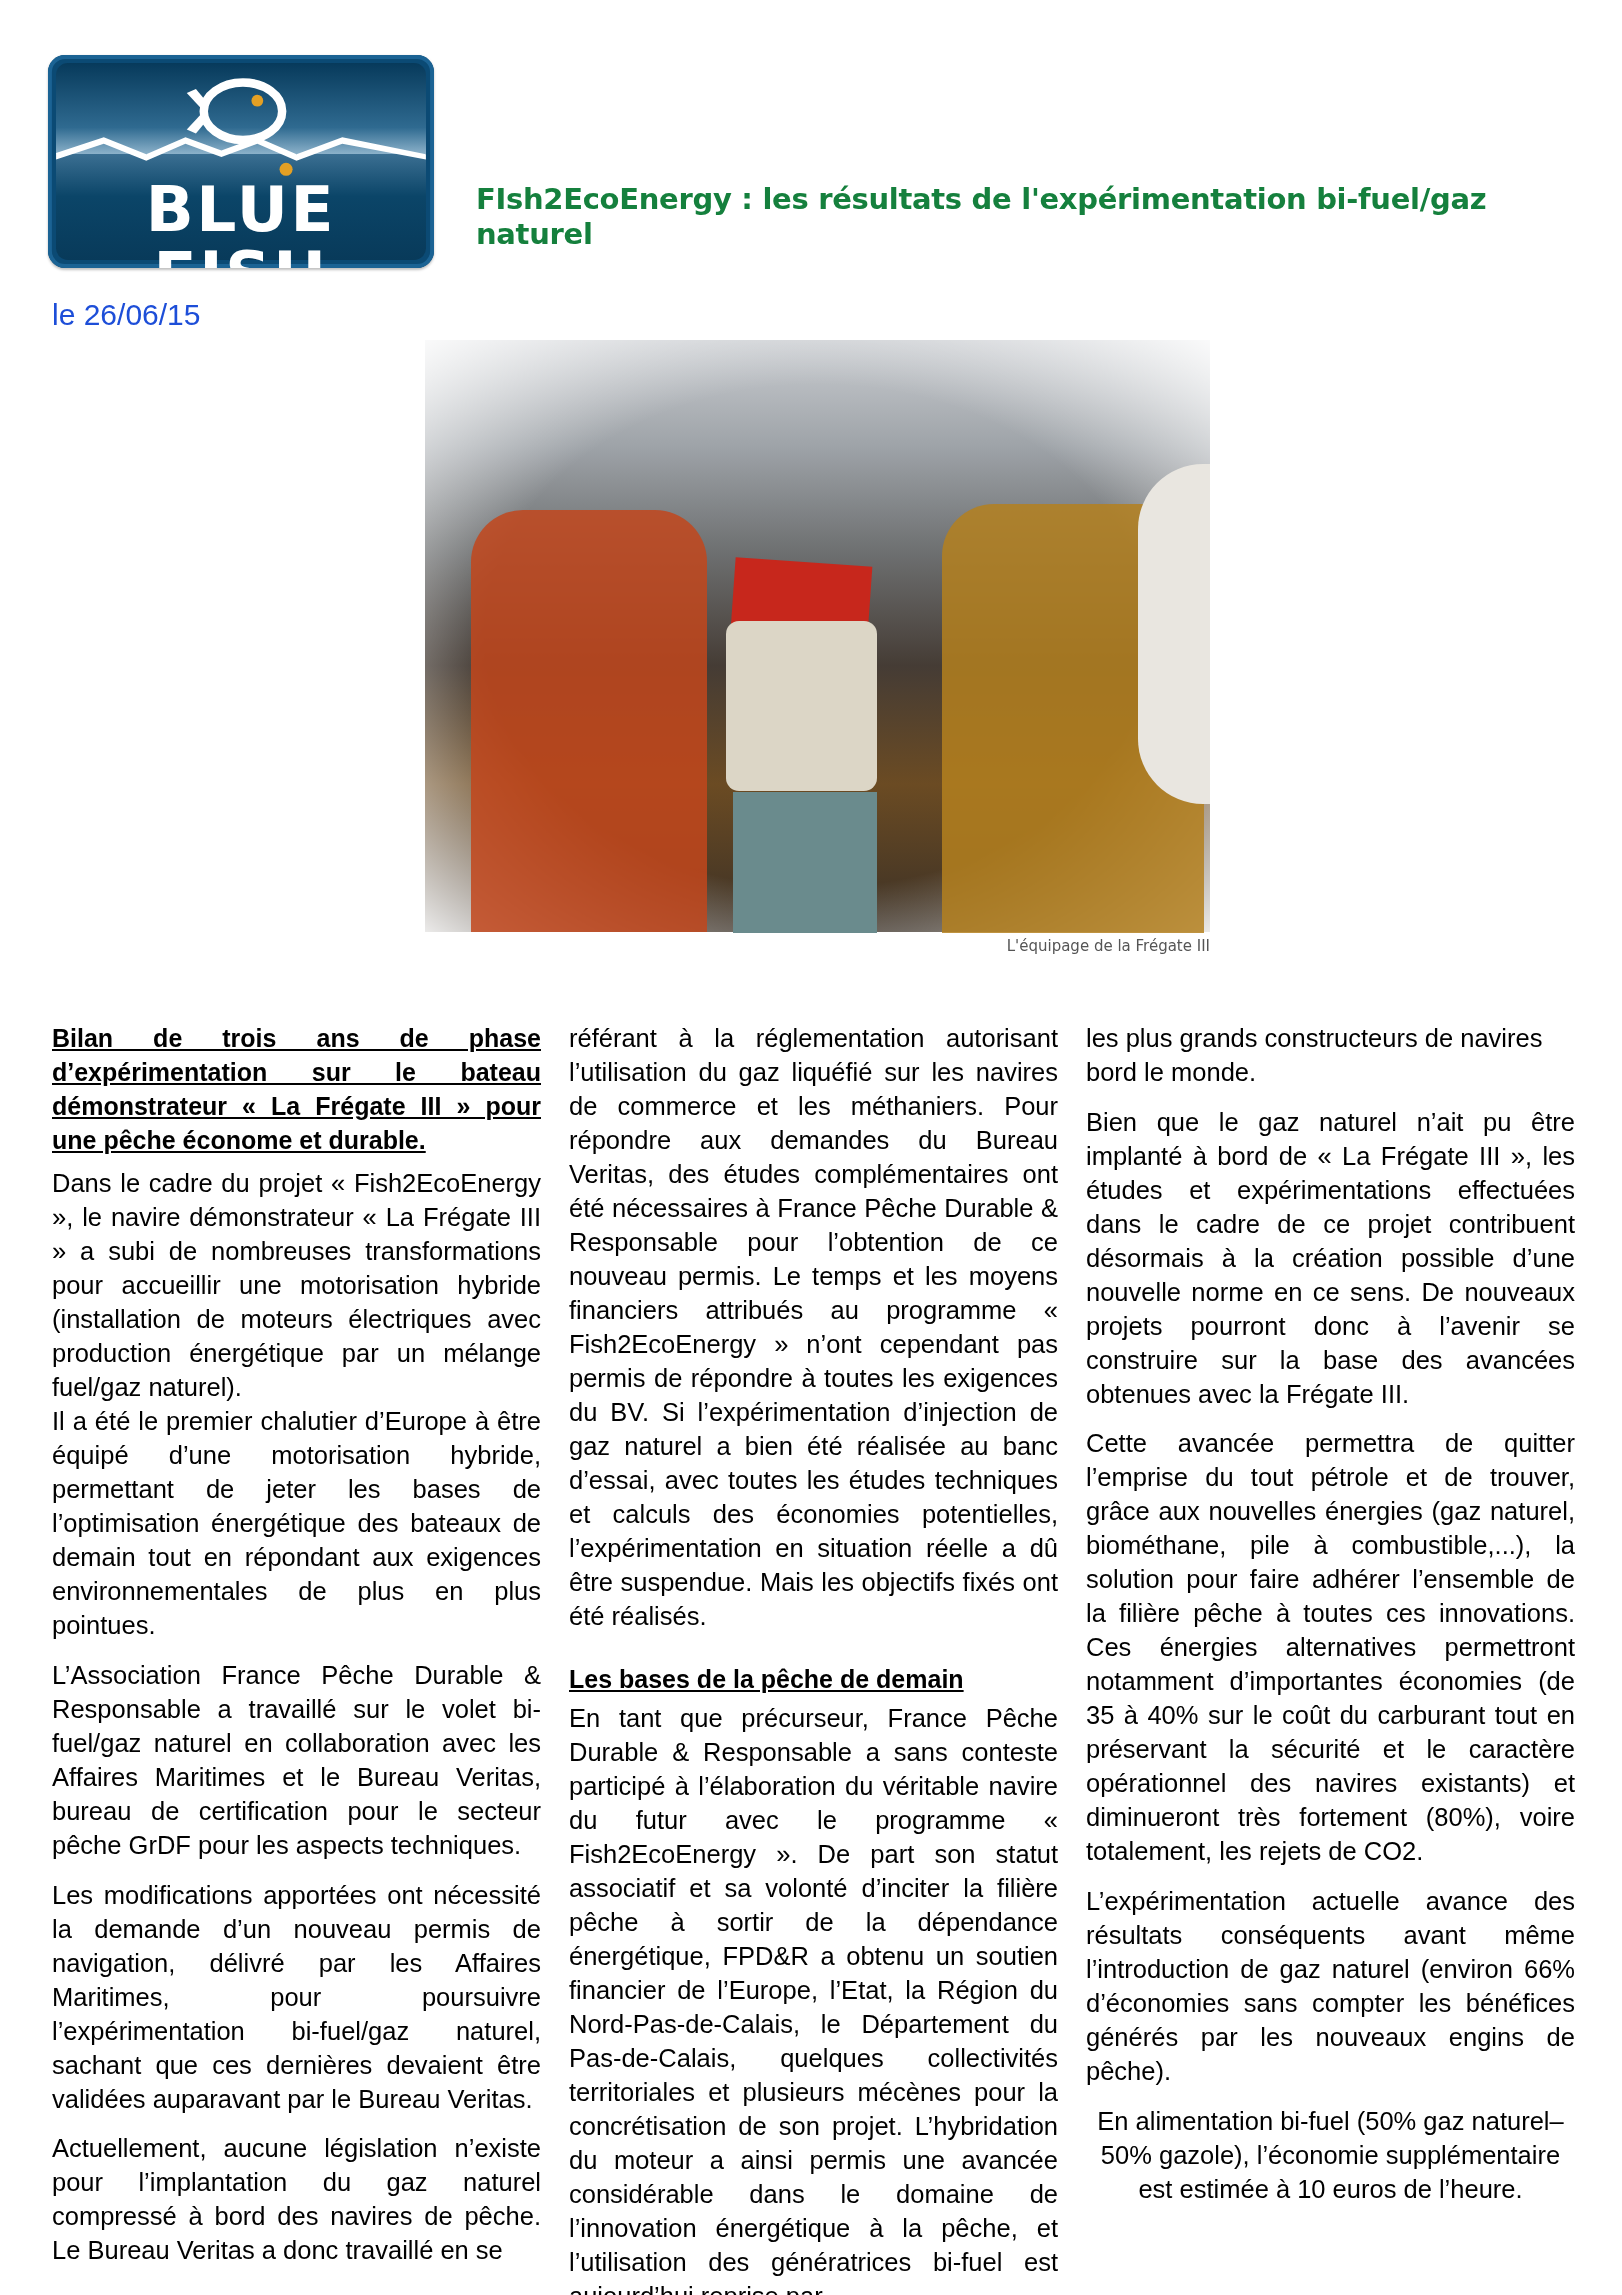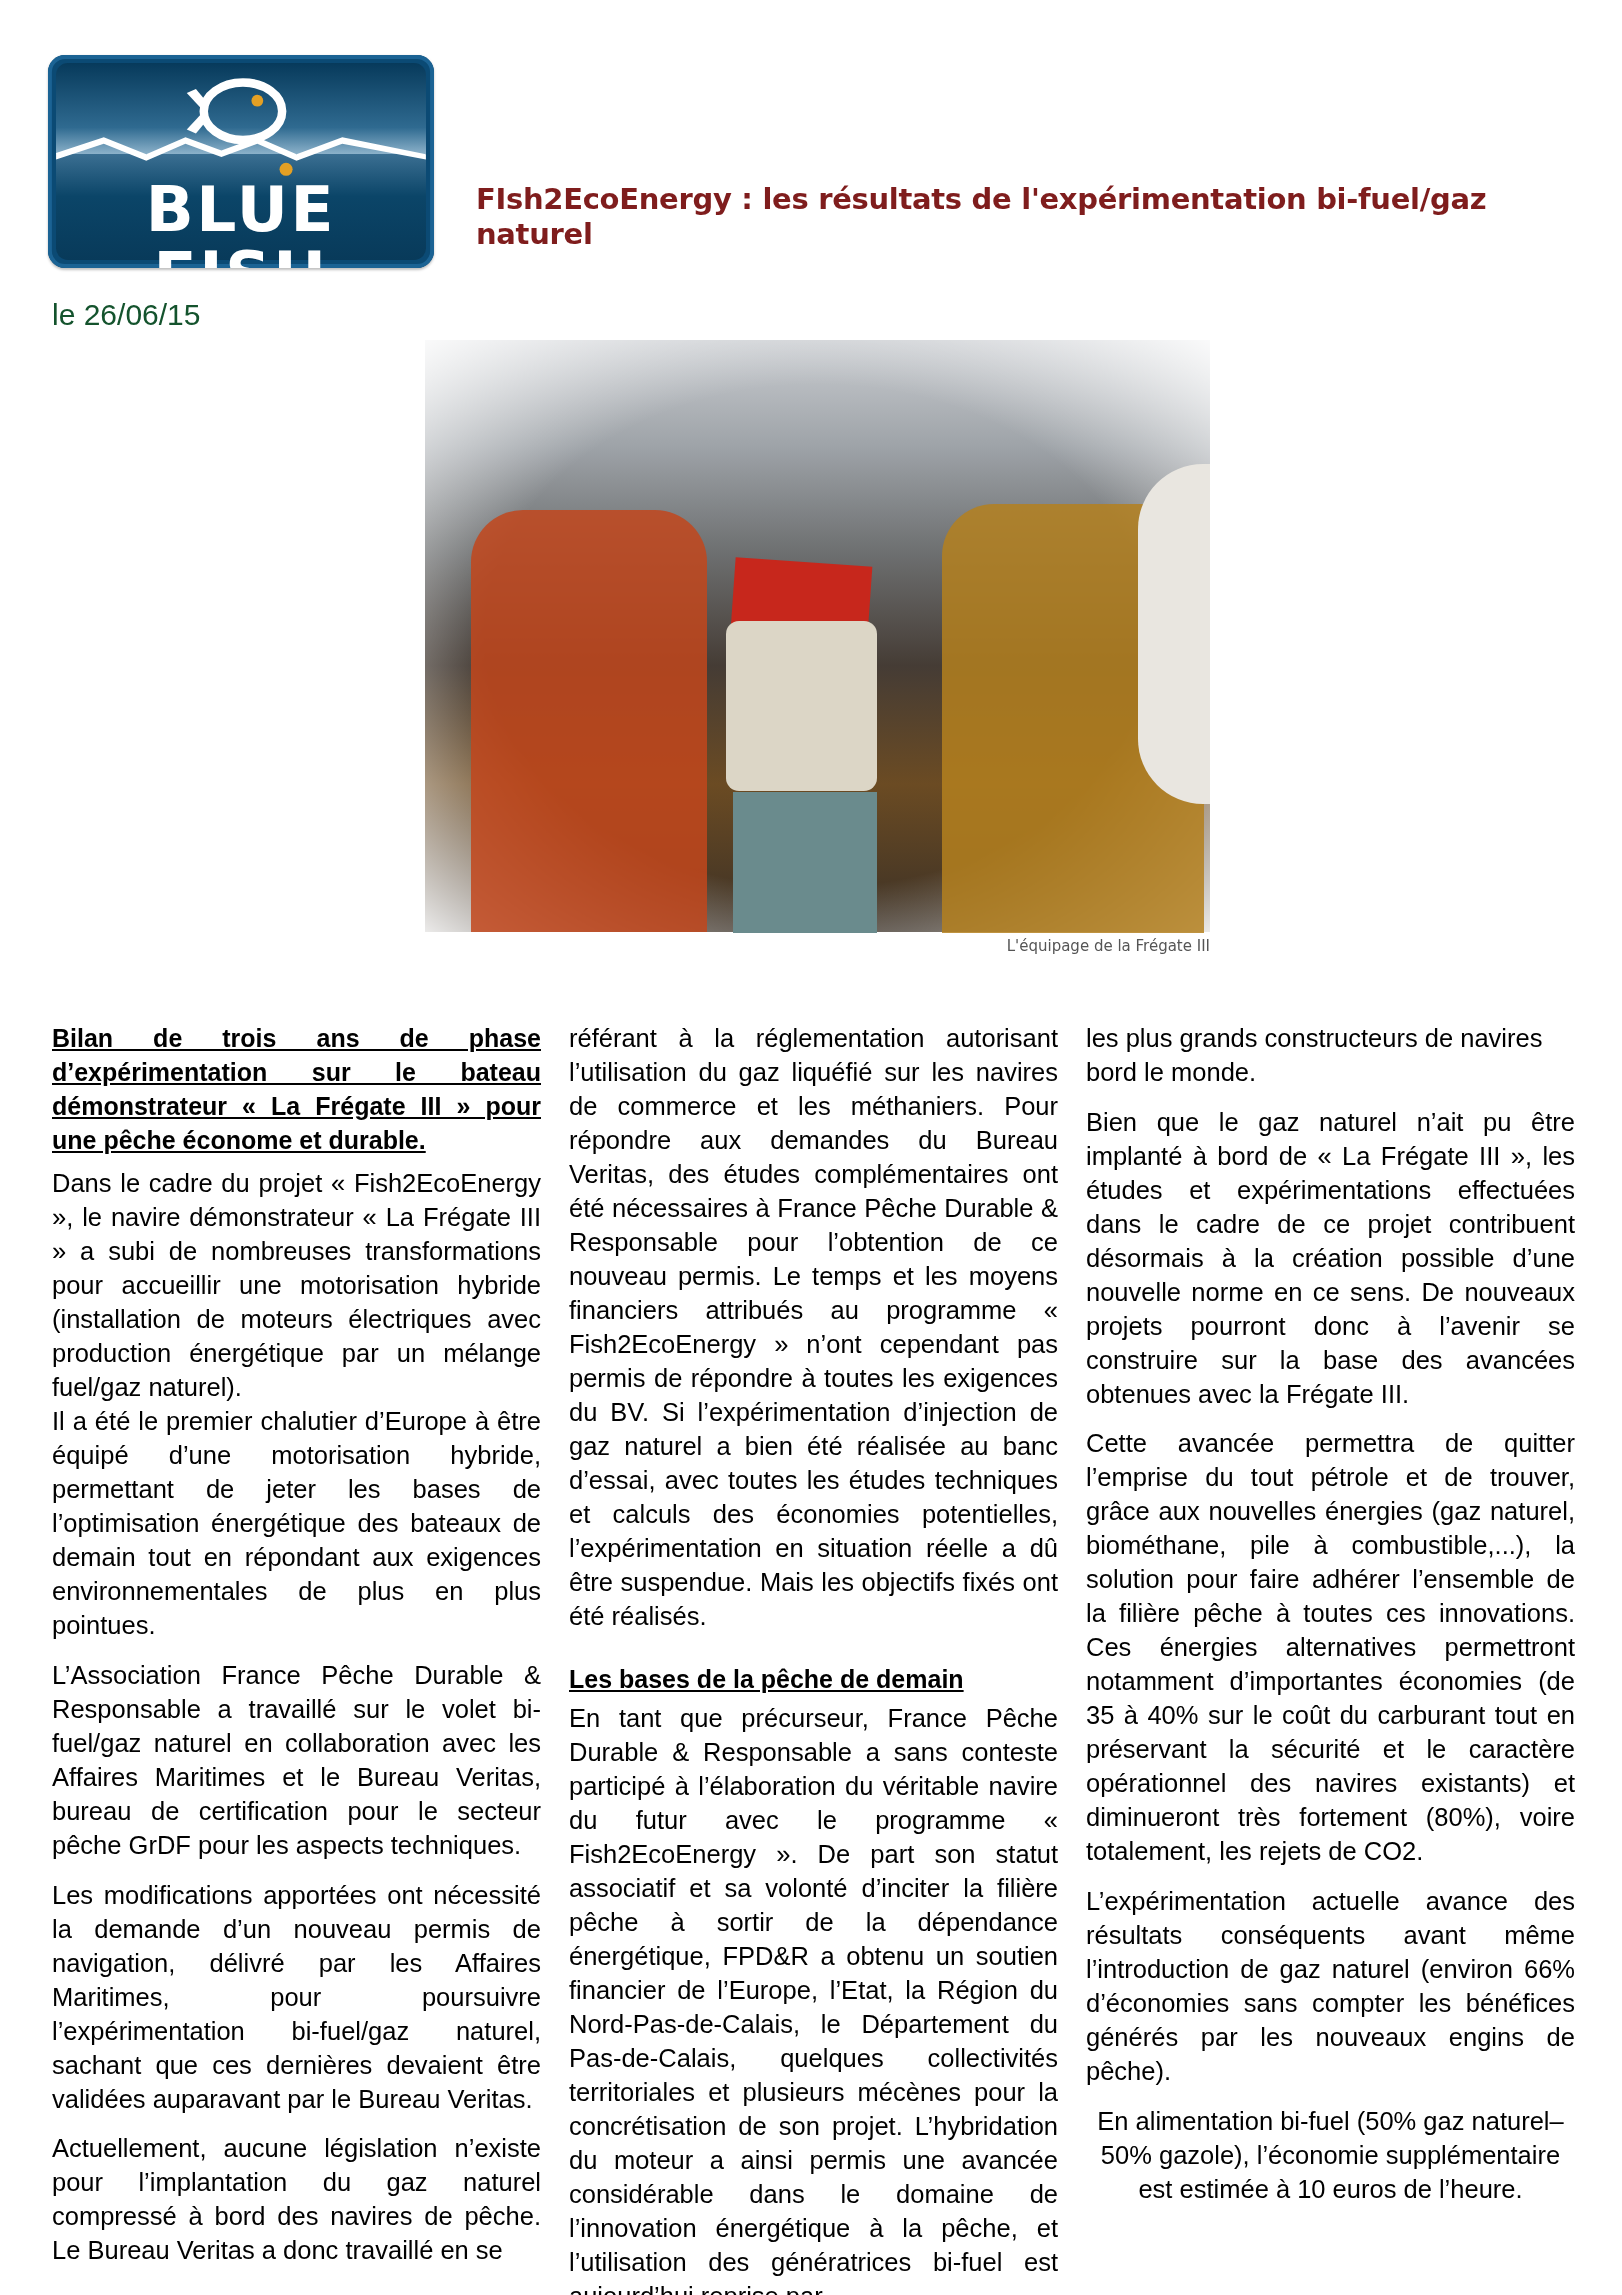--- a/index.html
+++ b/index.html
@@ -9,23 +9,23 @@
     background:#0b4a74; box-shadow:0 0 0 3.9px #1b6394 inset, 0 1.3px 2.6px rgba(0,0,0,0.25); overflow:hidden; }
   .logo .sky { position:absolute; left:7.9px; right:7.9px; top:7.9px; height:92px;
     background:linear-gradient(#073a5b 0%, #2f6a90 70%, #8fb4cc 100%); border-radius:11.8px 11.8px 0 0; }
   .logo .sea { position:absolute; left:7.9px; right:7.9px; top:99px; bottom:7.9px;
     background:linear-gradient(#3b6f92 0%, #0b4568 40%, #083a5a 100%); border-radius:0 0 11.8px 11.8px; }
   .logo svg.mark { position:absolute; left:0; top:0; }
   .logo .wordmark { position:absolute; left:19.6px; right:19.6px; top:122px; text-align:center;
     font-family:"DejaVu Sans", sans-serif; font-weight:bold; font-size:63px; letter-spacing:2.6px; color:#ffffff; line-height:65px; }
 
   .title { position:absolute; left:476px; top:182px; width:1112px; font-family:"DejaVu Sans", sans-serif; font-weight:bold;
-    font-size:29px; line-height:35px; color:#7f1d1d; letter-spacing:-0.3px; }
+    font-size:29px; line-height:35px; color:#15803d; letter-spacing:-0.3px; }
 
-  .date { position:absolute; left:52px; top:296px; font-size:30px; line-height:37px; color:#14532d; }
+  .date { position:absolute; left:52px; top:296px; font-size:30px; line-height:37px; color:#1d4ed8; }
 
   .photo { position:absolute; left:425px; top:340px; width:785px; height:592px;
     background:
       radial-gradient(ellipse at 50% 50%, rgba(0,0,0,0) 60%, rgba(255,255,255,0.9) 100%),
       linear-gradient(180deg, #c9ccd0 0%, #9ea3a8 18%, #6d6f70 36%, #453c35 55%, #6b4b23 75%, #3a3026 100%);
     filter:blur(0.2px); }
   .photo .orange { position:absolute; left:46px; top:170px; width:236px; height:422px; background:#c2461c; opacity:0.85; border-radius:52px 52px 0 0; }
   .photo .yellow { position:absolute; left:517px; top:164px; width:262px; height:429px; background:#b4801e; opacity:0.85; border-radius:52px 52px 0 0; }
   .photo .barrel { position:absolute; left:301px; top:281px; width:151px; height:170px; background:#dcd6c6; border-radius:13px; }
   .photo .redbox { position:absolute; left:308px; top:222px; width:137px; height:72px; background:#c7271c; transform:rotate(4deg); }

